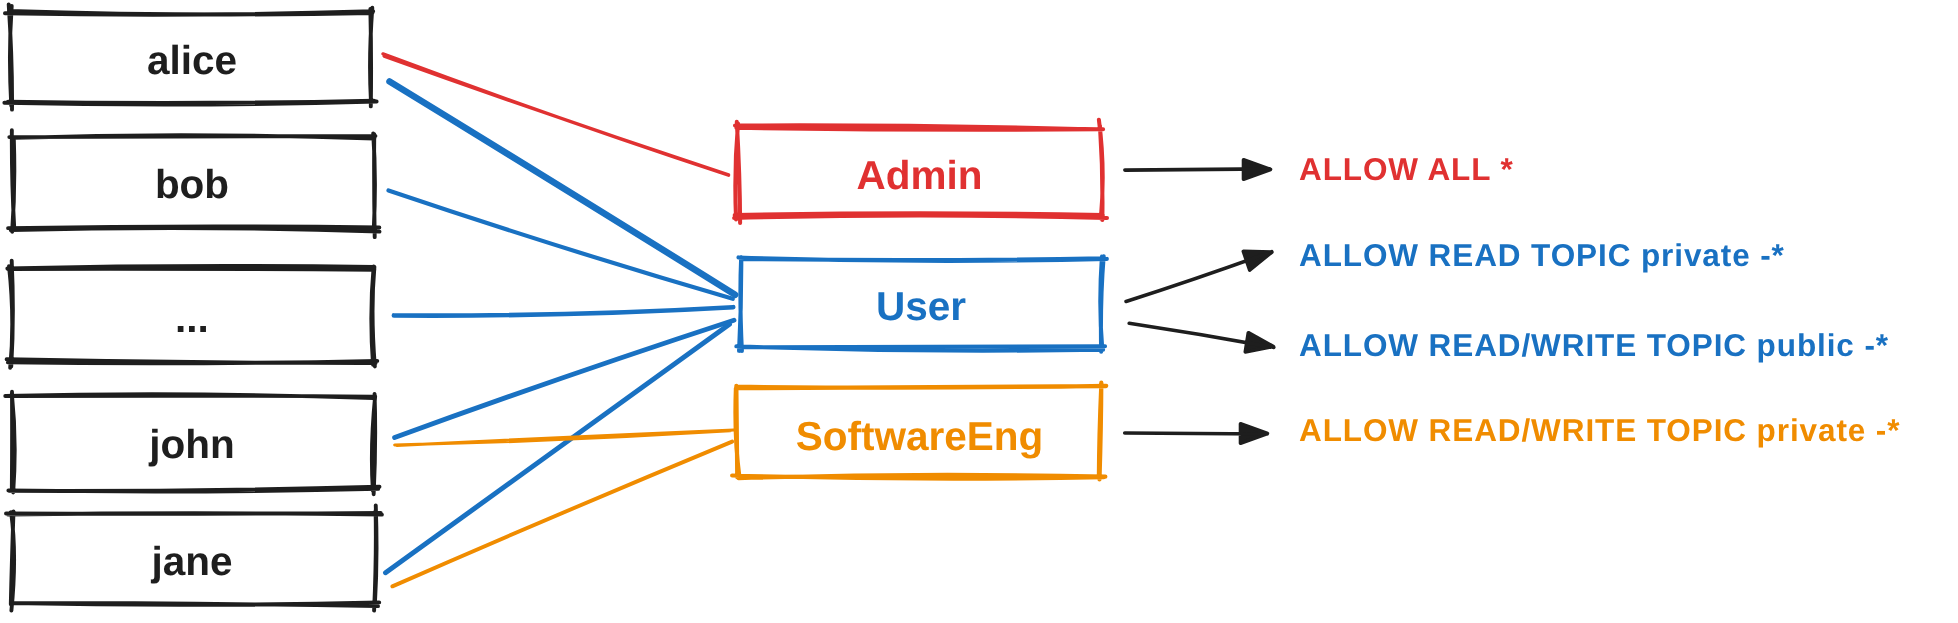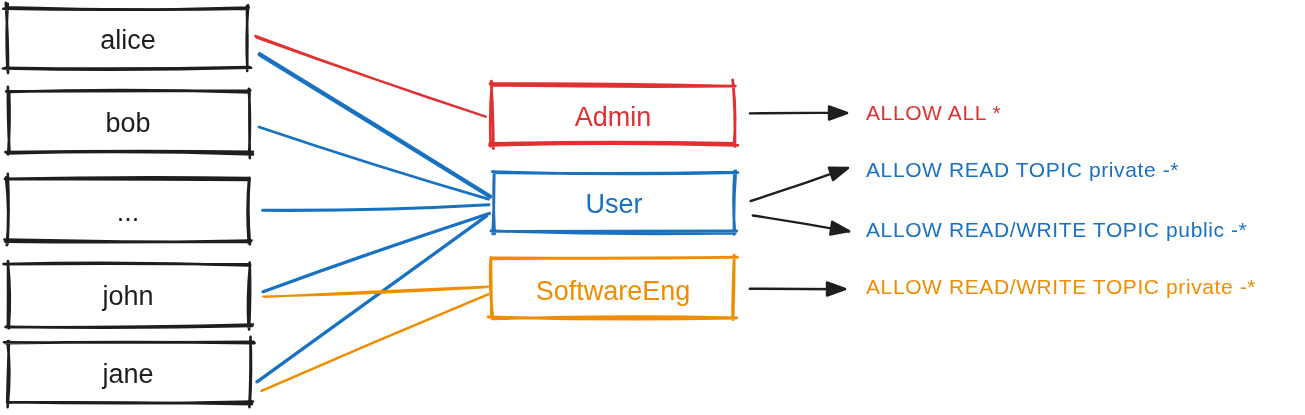--- a/index.html
+++ b/index.html
@@ -3,20 +3,21 @@
 <meta charset="utf-8">
 <style>
   html, body { margin: 0; padding: 0; background: #ffffff; }
   .canvas-wrap {
     position: relative;
     width: 1305px;
     height: 415px;
     background: #ffffff;
     overflow: hidden;
     font-family: "Liberation Sans", sans-serif;
+    font-weight: bold;
   }
   svg { display: block; }
   svg text {
     font-family: "Liberation Sans", sans-serif;
     stroke: none;
   }
   .box {
     fill: none;
     stroke-linecap: round;
     stroke-linejoin: round;

